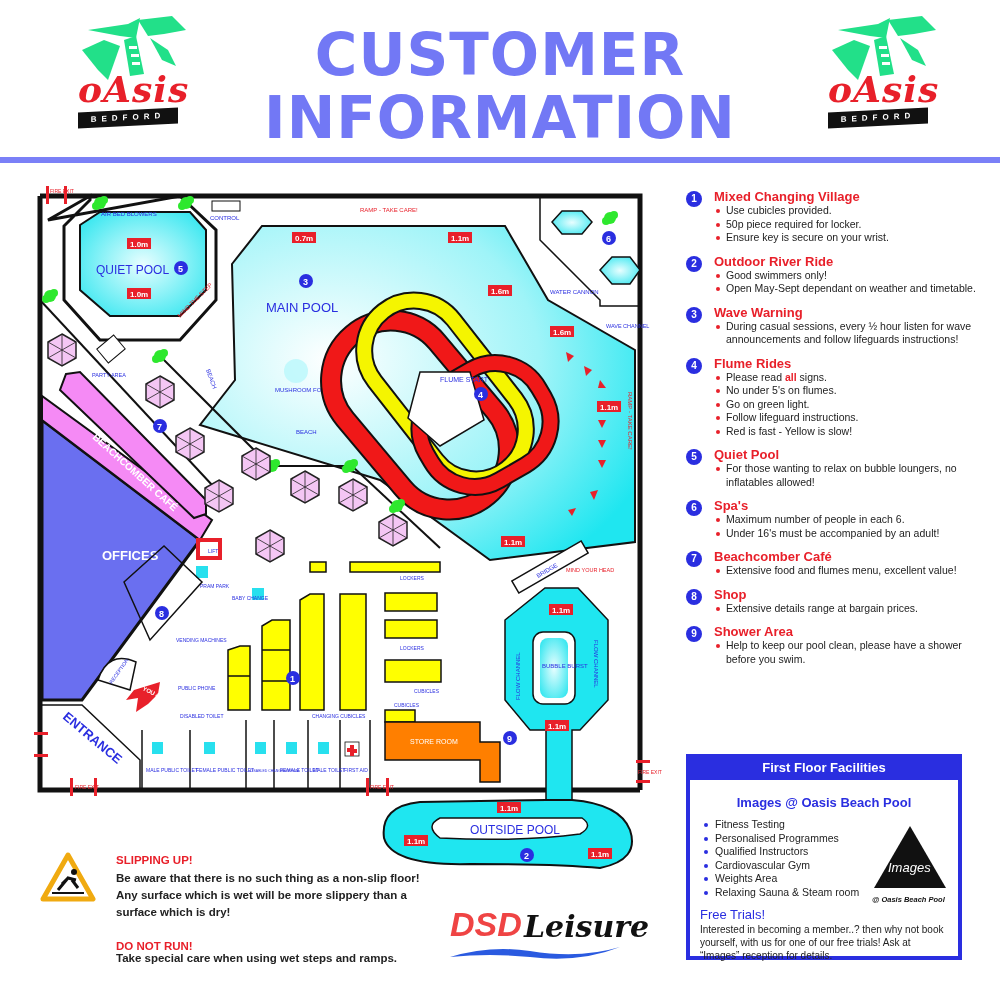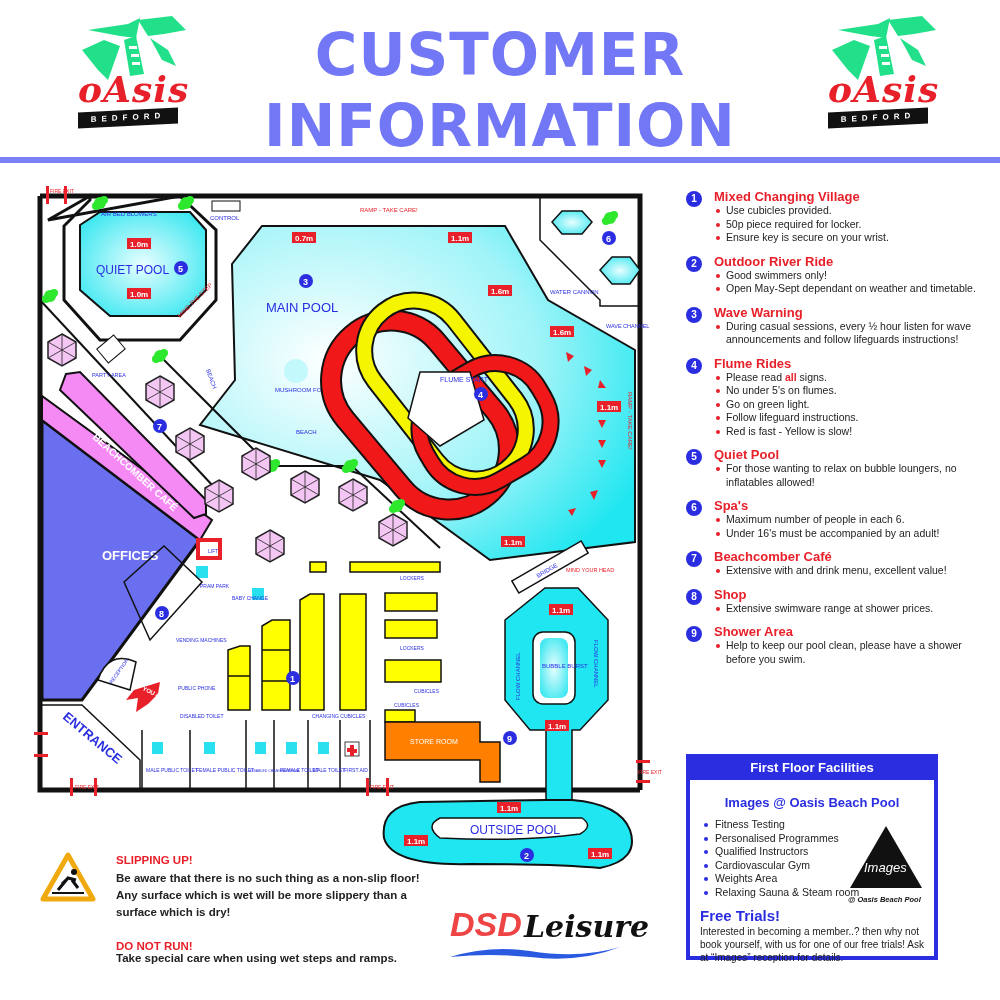--- a/index.html
+++ b/index.html
@@ -1,40 +1,40 @@
 <!DOCTYPE html>
 <html><head>
 <meta charset="utf-8">
 <style>
   *{box-sizing:border-box;margin:0;padding:0}
   html,body{width:1000px;height:1000px;background:#fff;overflow:hidden;font-family:"Liberation Sans",sans-serif;}
   .page{position:relative;width:1000px;height:1000px;}
   .title{position:absolute;left:240px;top:26px;width:520px;text-align:center;color:#7278f5;font-family:"DejaVu Sans",sans-serif;font-weight:bold;line-height:1.0;letter-spacing:1px;}
   .title .l1{font-size:58px;display:block;}
-  .title .l2{font-size:58px;display:block;margin-top:13px;}
+  .title .l2{font-size:58px;display:block;margin-top:5px;}
   .hr{position:absolute;left:0;top:157px;width:1000px;height:6px;background:#7a80f7;}
   .logo{position:absolute;width:120px;height:130px;}
   .logo .word{position:absolute;left:10px;top:58px;width:100px;text-align:right;color:#e8202a;font-family:"DejaVu Serif",serif;font-style:italic;font-weight:bold;font-size:36px;letter-spacing:1px;}
   .logo .banner{position:absolute;left:10px;top:100px;width:100px;height:16px;background:#111;color:#fff;font-size:8px;font-weight:bold;letter-spacing:5px;text-align:center;line-height:16px;transform:skewY(-3deg);}
   .map{position:absolute;left:0;top:170px;width:680px;height:700px;}
   .legend{position:absolute;left:686px;top:190px;width:300px;}
   .lg-item{position:relative;padding-left:28px;margin-bottom:10px;}
   .lg-num{position:absolute;left:0;top:1px;width:16px;height:16px;border-radius:50%;background:#2a2ee0;color:#fff;font-size:10px;font-weight:bold;text-align:center;line-height:16px;}
   .lg-title{color:#e8202a;font-weight:bold;font-size:13px;line-height:14px;}
   .lg-bullets{list-style:none;}
   .lg-bullets li{position:relative;padding-left:12px;font-size:10.5px;color:#222;line-height:13.5px;}
   .lg-bullets li:before{content:"";position:absolute;left:2px;top:5px;width:4px;height:4px;border-radius:50%;background:#e8202a;}
   .hl{color:#e8202a;font-weight:bold;}
-  .ff{position:absolute;left:686px;top:754px;width:252px;height:206px;border:4px solid #2a2ee0;background:#fff;}
+  .ff{position:absolute;left:686px;top:754px;width:276px;height:206px;border:4px solid #2a2ee0;background:#fff;}
   .ff-head{background:#2a2ee0;color:#fff;font-weight:bold;font-size:13px;text-align:center;height:22px;line-height:20px;}
   .ff-sub{color:#2a2ee0;font-weight:bold;font-size:13px;text-align:center;margin-top:15px;}
   .ff-list{list-style:none;margin:8px 0 0 12px;}
   .ff-list li{position:relative;padding-left:13px;font-size:10.5px;color:#222;line-height:13.5px;}
   .ff-list li:before{content:"";position:absolute;left:2px;top:5px;width:4px;height:4px;border-radius:50%;background:#2a2ee0;}
-  .ff-trial{color:#2a2ee0;font-weight:bold;font-size:15px;margin:8px 0 0 10px;}
+  .ff-trial{color:#2a2ee0;font-weight:normal;font-size:13px;margin:8px 0 0 10px;}
   .ff-trial-text{font-size:10px;color:#222;line-height:13px;margin:1px 10px 16px 10px;}
   .ff-logo{position:absolute;right:10px;top:64px;width:76px;height:84px;}
   .warn{position:absolute;left:30px;top:848px;width:400px;height:130px;}
   .warn .w-title{position:absolute;left:86px;color:#e8202a;font-weight:bold;font-size:11.5px;}
   .warn .w-text{position:absolute;left:86px;width:320px;font-weight:bold;font-size:11.5px;color:#222;line-height:17px;}
   .dsd{position:absolute;left:450px;top:905px;width:180px;height:60px;}
   .dsd .d1{position:absolute;left:0;top:0;color:#ef4444;font-family:Liberation Sans, sans-serif;font-style:italic;font-size:34px;font-weight:bold;}
   .dsd .d2{position:absolute;left:74px;top:4px;color:#111;font-family:"DejaVu Serif",serif;font-style:italic;font-size:30px;font-weight:bold;}
   svg text{font-family:"Liberation Sans",sans-serif;}
 </style>
@@ -390,28 +390,28 @@
       <div class="lg-title">Spa's</div>
       <ul class="lg-bullets">
         <li>Maximum number of people in each 6.</li>
         <li>Under 16's must be accompanied by an adult!</li>
       </ul>
     </div>
     <div class="lg-item">
       <div class="lg-num">7</div>
       <div class="lg-title">Beachcomber Café</div>
       <ul class="lg-bullets">
-        <li>Extensive with and drink menu, excellent value!</li>
+        <li>Extensive food and flumes menu, excellent value!</li>
       </ul>
     </div>
     <div class="lg-item">
       <div class="lg-num">8</div>
       <div class="lg-title">Shop</div>
       <ul class="lg-bullets">
-        <li>Extensive swimware range at shower prices.</li>
+        <li>Extensive details range at bargain prices.</li>
       </ul>
     </div>
     <div class="lg-item">
       <div class="lg-num">9</div>
       <div class="lg-title">Shower Area</div>
       <ul class="lg-bullets">
         <li>Help to keep our pool clean, please have a shower before you swim.</li>
       </ul>
     </div>
   </div>

